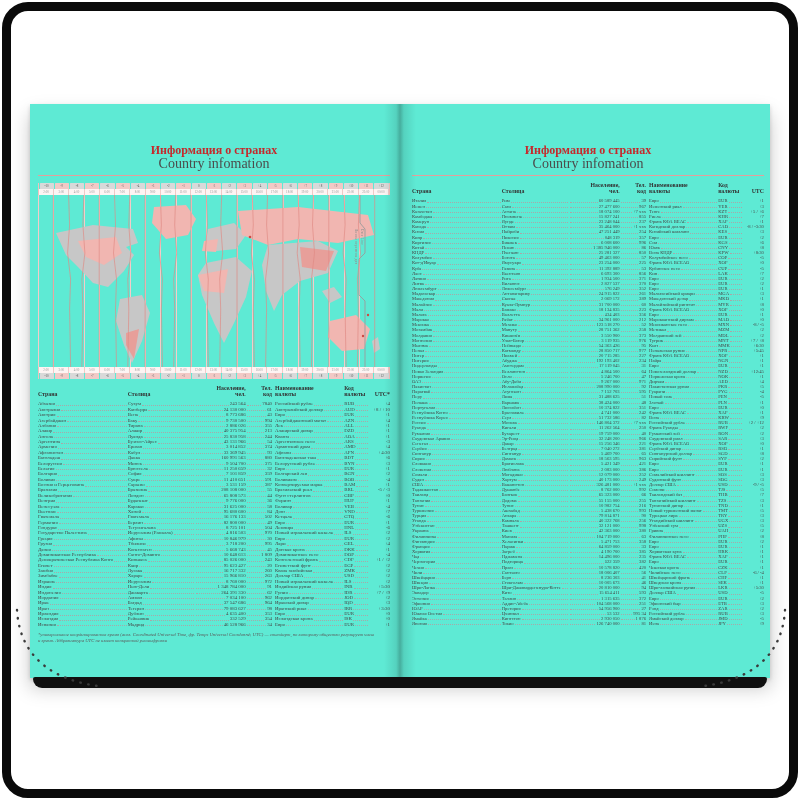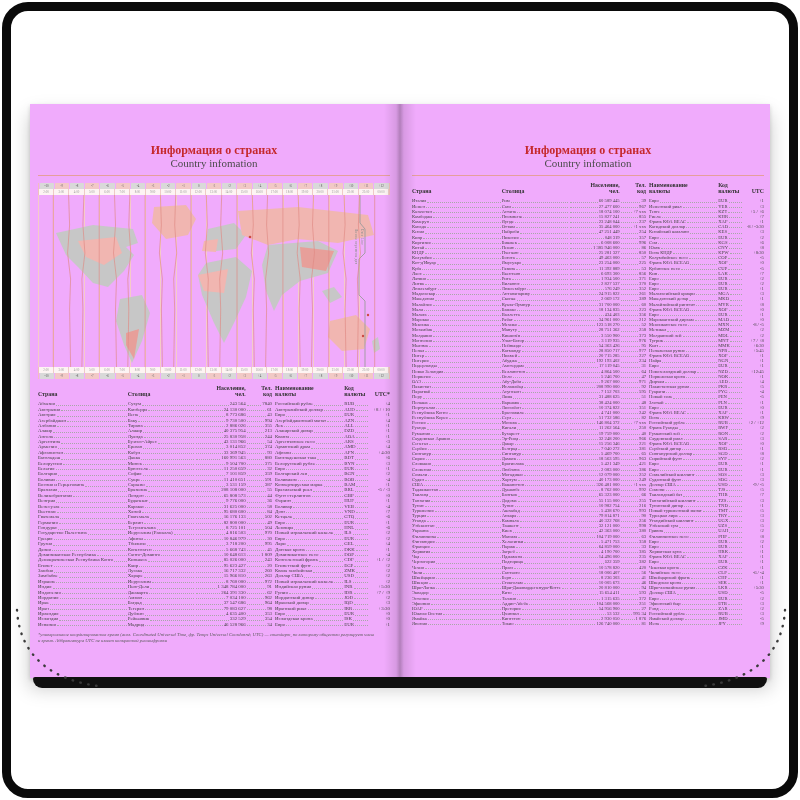--- a/index.html
+++ b/index.html
@@ -2,33 +2,33 @@
 <html><head>
 <meta charset="utf-8">
 <style>
   html,body{margin:0;padding:0;background:#ffffff;}
   #stage{position:relative;width:800px;height:800px;overflow:hidden;background:#fff;
          font-family:"Liberation Serif","DejaVu Serif",serif;}
   
   .photo-frame{position:absolute;inset:2px;border:9px solid #0a0a0a;border-radius:26px;
                pointer-events:none;z-index:50;}
   
-  .book{position:absolute;left:30px;top:104px;width:740px;height:574px;background:#f0abfc;
+  .book{position:absolute;left:30px;top:104px;width:740px;height:574px;background:#5eead4;
         box-shadow:0 10px 18px rgba(0,0,0,.22), 0 2px 4px rgba(0,0,0,.15);}
   .book::after{content:"";position:absolute;left:3px;right:3px;bottom:-10px;height:11px;
         background:#101010;border-radius:2px 2px 9px 9px;}
   .gutter{position:absolute;left:50%;top:0;bottom:0;width:32px;transform:translateX(-50%);
         background:linear-gradient(90deg,rgba(0,0,0,0) 0%,rgba(0,0,0,.10) 38%,rgba(0,0,0,.26) 50%,rgba(0,0,0,.10) 62%,rgba(0,0,0,0) 100%);}
   .page{position:absolute;top:0;height:574px;width:352px;}
   .page-left{left:8px;}
   .page-right{left:382px;}
 
   .page-header{margin-top:40px;text-align:center;}
   .title{font-size:12px;line-height:13px;font-weight:bold;color:#c5292c;margin:0;}
-  .subtitle{font-size:11px;line-height:11px;color:#4c4c4c;margin:1px 0 0 0;font-weight:normal;}
+  .subtitle{font-size:14px;line-height:11px;color:#4c4c4c;margin:1px 0 0 0;font-weight:normal;}
   .rule{border:none;border-top:1px solid #e59f9b;margin:6px 0 0 0;}
 
   
   .map-block{margin-top:7px;}
   .tz-strip{display:block;border-left:1px solid #f0c0bd;border-right:1px solid #f0c0bd;}
   .tz-row{display:flex;width:100%;}
   .tz-cell{flex:1 1 0;text-align:center;font-size:3.1px;line-height:6px;height:6px;
            overflow:hidden;color:#6f6f6f;}
   .tz-offsets .tz-cell{background:#f2c9c6;margin:0 0.5px;border-radius:0.5px;}
   .tz-offsets .tz-cell.alt{background:#d9d9d9;color:#555;}

